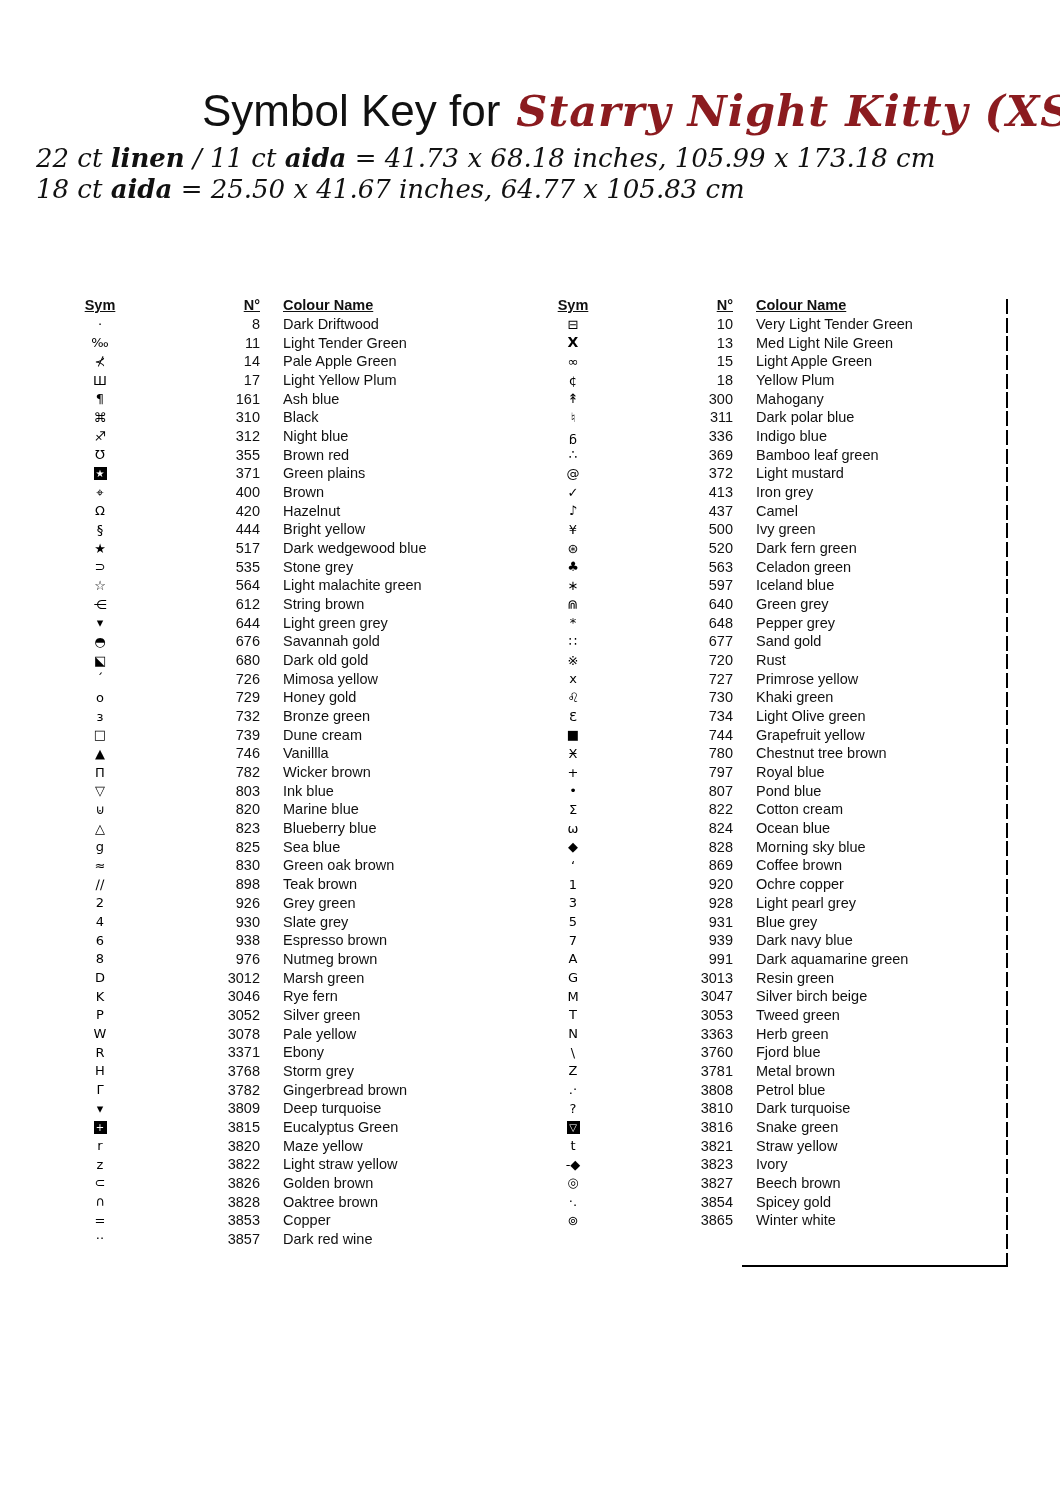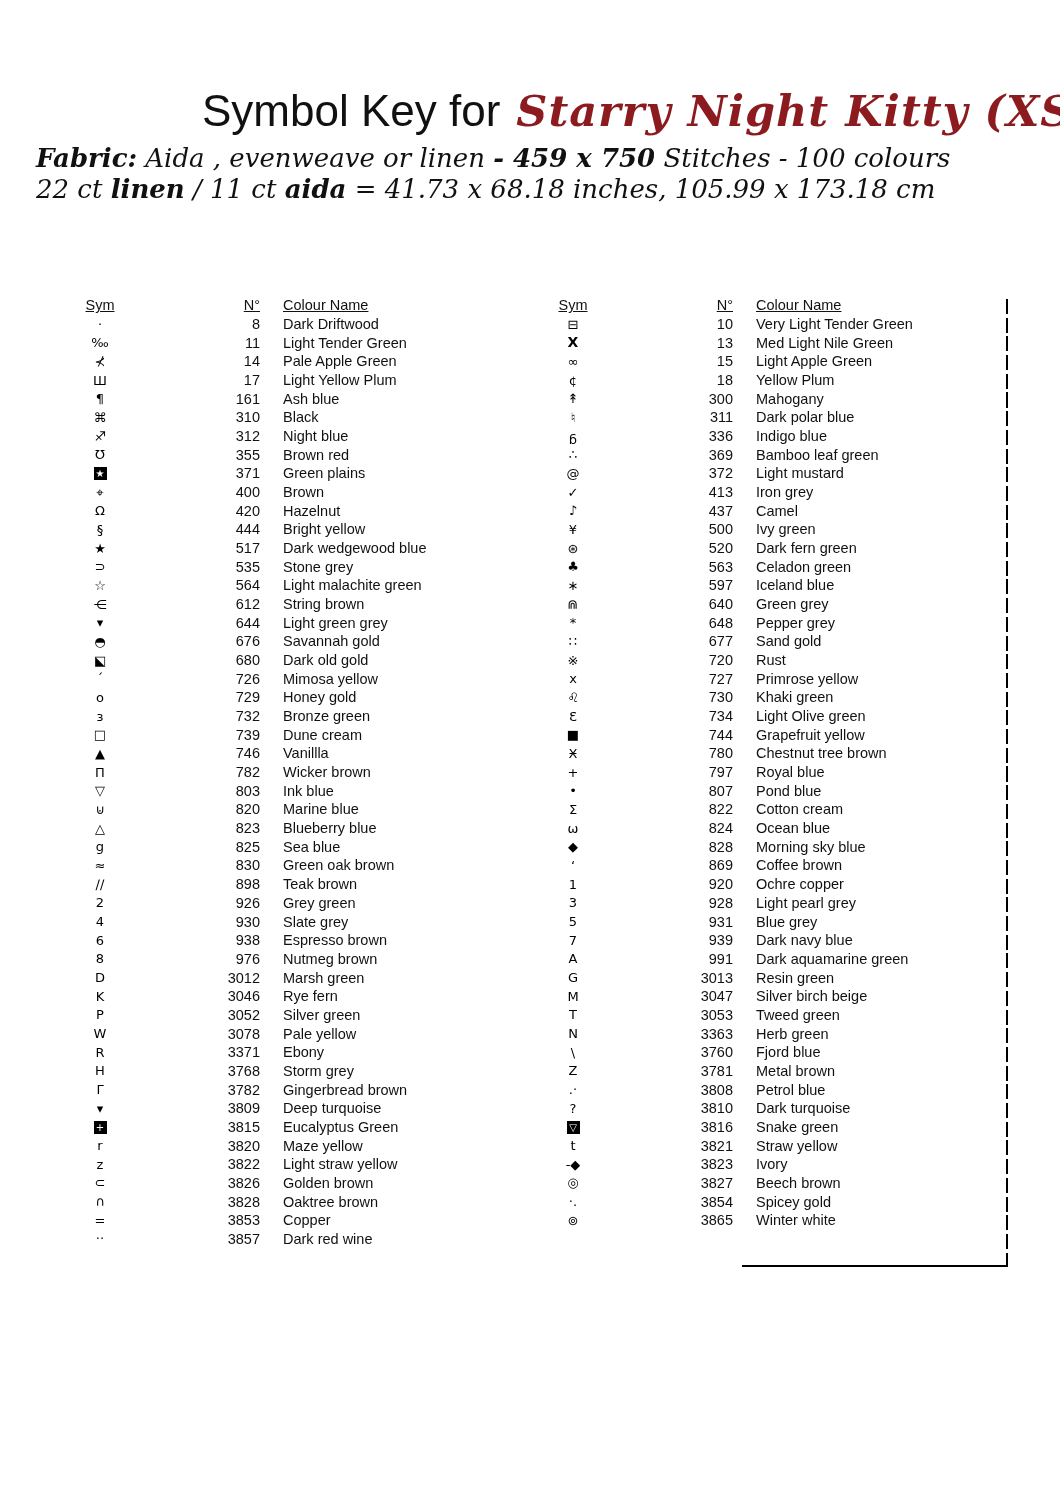--- a/index.html
+++ b/index.html
@@ -43,21 +43,21 @@
   .keytable{position:absolute;top:296px;}
   #table-left{left:60px;width:470px;}
   #table-right{left:535px;width:470px;}
   .hdr-row,.row{
     display:grid;align-items:center;
     height:18.68px;
   }
   #table-left .hdr-row,#table-left .row{grid-template-columns:80px 120px 1fr;}
   #table-right .hdr-row,#table-right .row{grid-template-columns:76px 122px 1fr;}
   .hdr{
-    font-weight:normal;font-size:14.5px;
+    font-weight:bold;font-size:14.5px;
     text-decoration:underline;
     color:#111;
   }
   .hdr.h-sym{text-align:center;}
   .hdr.h-no{text-align:right;}
   .hdr.h-name{padding-left:23px;}
   .sym{
     text-align:center;font-size:13px;line-height:13px;color:#000;
     font-family:"DejaVu Sans",sans-serif;
   }
@@ -80,22 +80,22 @@
   }
 </style>
 </head>
 <body>
 
 <div class="title-line">
   <span class="title-prefix">Symbol Key for</span><span class="title-pattern" id="pattern-name" style="color: rgb(139, 27, 31);">Starry Night Kitty (XSxl)</span>
 </div>
 
 <div class="fabric" id="fabric-lines">
-    <div><b>Fabric:</b><span>  Aida , evenweave or  linen </span><b>- 459 x 750</b><span> Stitches - 100 colours</span></div>
     <div><span>22 ct </span><b>linen</b><span> / 11 ct </span><b>aida</b><span> = 41.73 x 68.18 inches, 105.99 x 173.18 cm</span></div>
+    <div><span>18 ct </span><b>aida</b><span>  = 25.50 x 41.67 inches, 64.77 x 105.83 cm</span></div>
   </div>
 
 <div class="keytable" id="table-left">
   <div class="hdr-row">
     <span class="hdr h-sym">Sym</span>
     <span class="hdr h-no">N°</span>
     <span class="hdr h-name">Colour Name</span>
   </div>
   <div class="rows">
       <div class="row">

